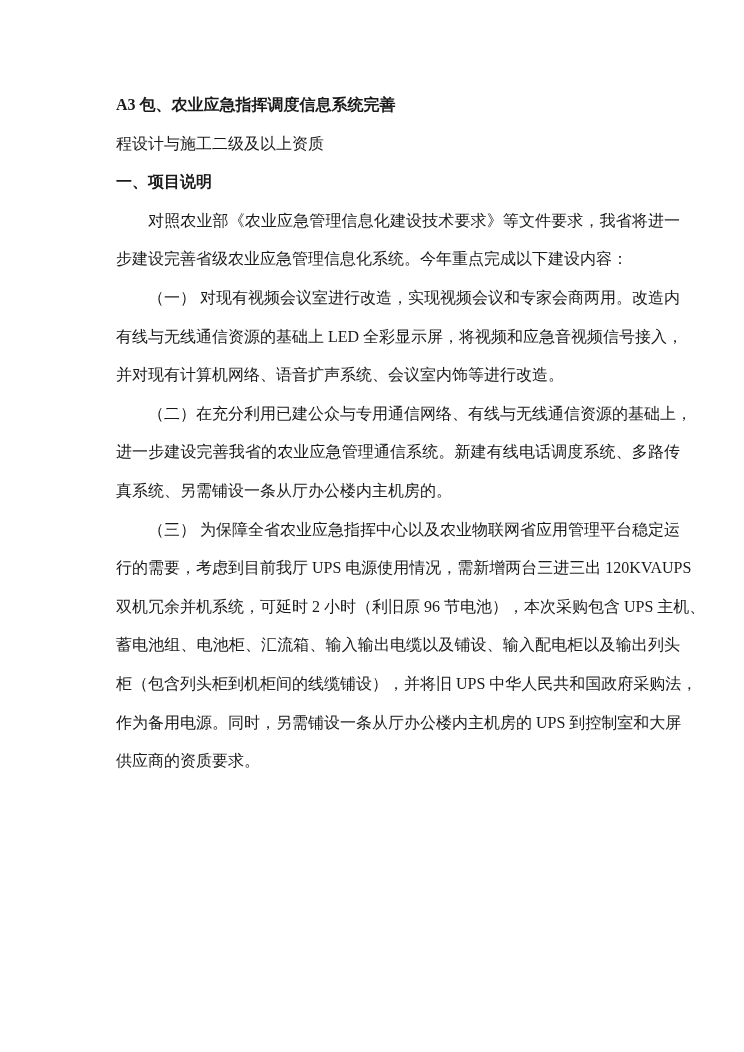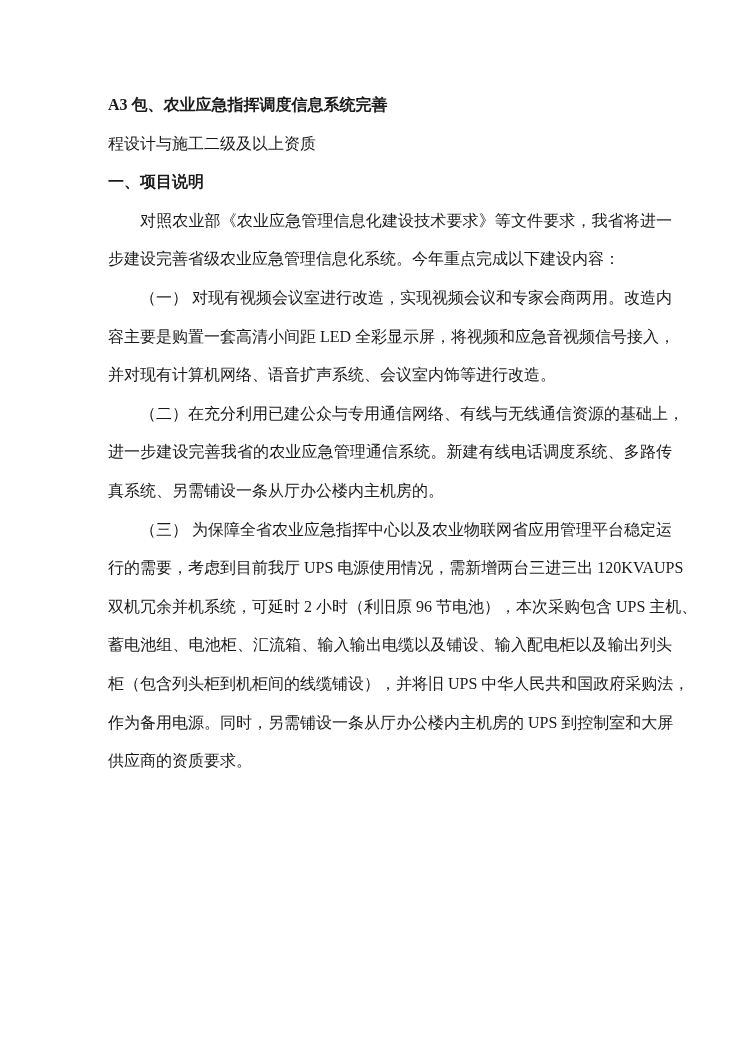--- a/index.html
+++ b/index.html
@@ -13,21 +13,21 @@
   .page {
     position: relative;
     width: 744px;
     height: 1052px;
     background: #ffffff;
     font-family: "Liberation Serif", "DejaVu Serif", serif;
     color: #1a1a1a;
   }
   .doc {
     position: absolute;
-    left: 108px;
+    left: 116px;
     top: 86px;
     width: 564px;
     font-size: 16px;
     line-height: 38.6px;
     letter-spacing: 0;
   }
   .line {
     white-space: nowrap;
     text-align: left;
   }
@@ -54,21 +54,21 @@
 
     <div class="line">程设计与施工二级及以上资质</div>
 
 
     <div class="line h">一、项目说明</div>
 
     <div class="line fill indent">对照农业部《农业应急管理信息化建设技术要求》等文件要求，我省将进一</div>
     <div class="line">步建设完善省级农业应急管理信息化系统。今年重点完成以下建设内容：</div>
 
     <div class="line fill indent">（一） 对现有视频会议室进行改造，实现视频会议和专家会商两用。改造内</div>
-    <div class="line fill">容主要是购置一套高清小间距 LED 全彩显示屏，将视频和应急音视频信号接入，</div>
+    <div class="line fill">有线与无线通信资源的基础上 LED 全彩显示屏，将视频和应急音视频信号接入，</div>
     <div class="line">并对现有计算机网络、语音扩声系统、会议室内饰等进行改造。</div>
 
     <div class="line fill indent">（二）在充分利用已建公众与专用通信网络、有线与无线通信资源的基础上，</div>
     <div class="line fill">进一步建设完善我省的农业应急管理通信系统。新建有线电话调度系统、多路传</div>
     <div class="line">真系统、另需铺设一条从厅办公楼内主机房的。</div>
 
     <div class="line fill indent">（三） 为保障全省农业应急指挥中心以及农业物联网省应用管理平台稳定运</div>
     <div class="line fill">行的需要，考虑到目前我厅 UPS 电源使用情况，需新增两台三进三出 120KVAUPS</div>
     <div class="line fill">双机冗余并机系统，可延时 2 小时（利旧原 96 节电池），本次采购包含 UPS 主机、</div>
     <div class="line fill">蓄电池组、电池柜、汇流箱、输入输出电缆以及铺设、输入配电柜以及输出列头</div>

